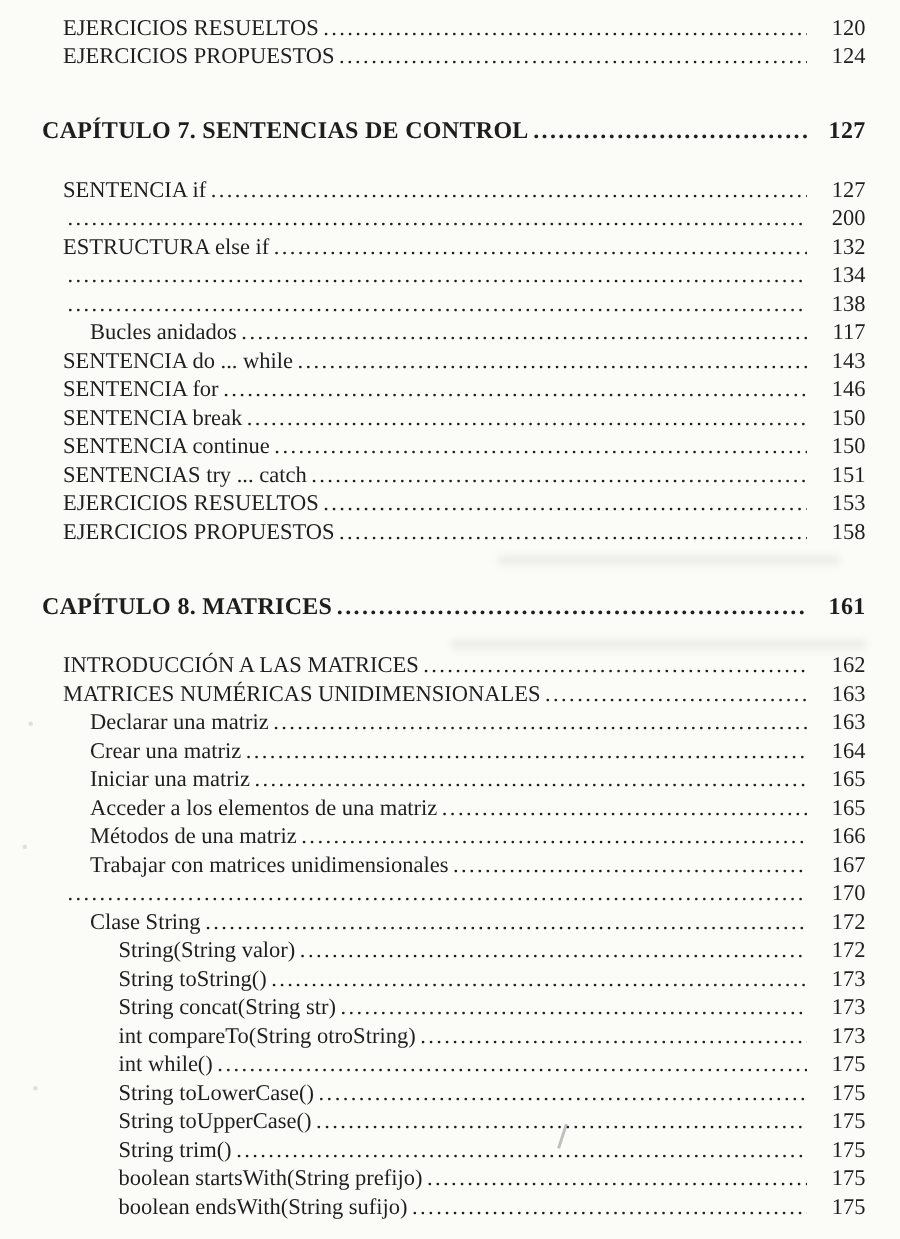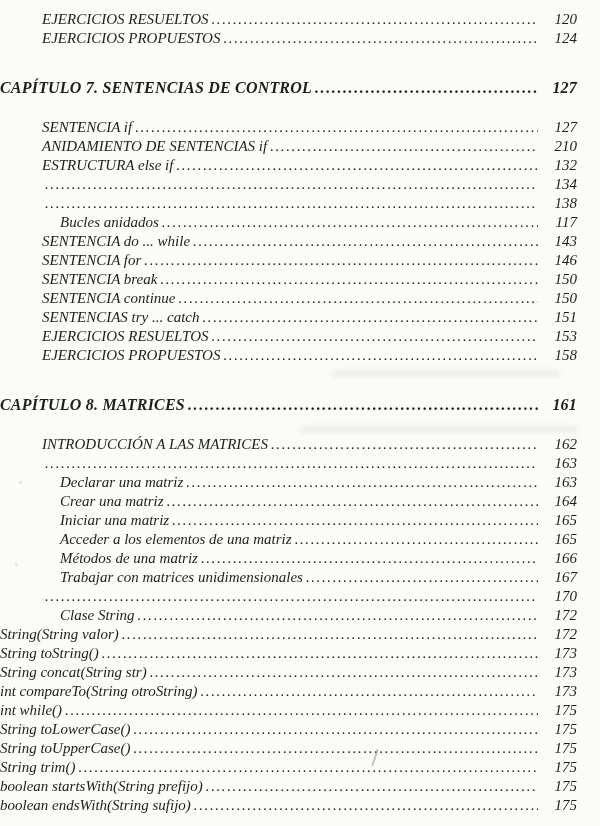--- a/index.html
+++ b/index.html
@@ -16,21 +16,20 @@
     position: relative;
     box-sizing: border-box;
     width: 600px;
     height: 826px;
     padding: 10px 23px 0 0;
     background: #fbfbf8;
     color: #1e1e1e;
   }
   .toc-list {
     display: block;
-    font-style: italic;
   }
   .row {
     display: flex;
     align-items: baseline;
     height: 19px;
     line-height: 19px;
     font-size: 15px;
     white-space: nowrap;
   }
   .row .label {
@@ -43,24 +42,24 @@
     margin: 0 5px 0 3px;
   }
   .row .leader::after {
     content: "...................................................................................................................................................................";
     letter-spacing: 1.6px;
   }
   .row .pageno {
     flex: 0 0 34px;
     text-align: right;
   }
-  .lvl0 { }
+  .lvl0 { padding-left: 28px; }
   .lvl1 { padding-left: 42px; }
   .lvl2 { padding-left: 60px; align-items: center; }
-  .lvl3 { }
+  .lvl3 { padding-left: 79px; }
   .chapter {
     font-weight: 700;
     font-size: 16px;
     height: 20px;
     line-height: 20px;
     letter-spacing: 0.2px;
     margin: 30px 0 20px 0;
   }
   
   .ghost {
@@ -116,23 +115,22 @@
     <span class="label">CAPÍTULO 7. SENTENCIAS DE CONTROL</span>
     <span class="leader"></span>
     <span class="pageno">127</span>
   </div>
       <div class="row lvl1">
     <span class="label">SENTENCIA if</span>
     <span class="leader"></span>
     <span class="pageno">127</span>
   </div>
       <div class="row lvl1">
-    <span class="label">ANIDAMIENTO DE SENTENCIAS if</span>
-    <span class="leader"></span>
-    <span class="pageno">210</span>
+    <span class="leader"></span>
+    <span class="pageno">200</span>
   </div>
       <div class="row lvl1">
     <span class="label">ESTRUCTURA else if</span>
     <span class="leader"></span>
     <span class="pageno">132</span>
   </div>
       <div class="row lvl1">
     <span class="leader"></span>
     <span class="pageno">134</span>
   </div>
@@ -184,20 +182,21 @@
     <span class="label">CAPÍTULO 8. MATRICES</span>
     <span class="leader"></span>
     <span class="pageno">161</span>
   </div>
       <div class="row lvl1">
     <span class="label">INTRODUCCIÓN A LAS MATRICES</span>
     <span class="leader"></span>
     <span class="pageno">162</span>
   </div>
       <div class="row lvl1">
+    <span class="label">MATRICES NUMÉRICAS UNIDIMENSIONALES</span>
     <span class="leader"></span>
     <span class="pageno">163</span>
   </div>
       <div class="row lvl2">
     <span class="label">Declarar una matriz</span>
     <span class="leader"></span>
     <span class="pageno">163</span>
   </div>
       <div class="row lvl2">
     <span class="label">Crear una matriz</span>

